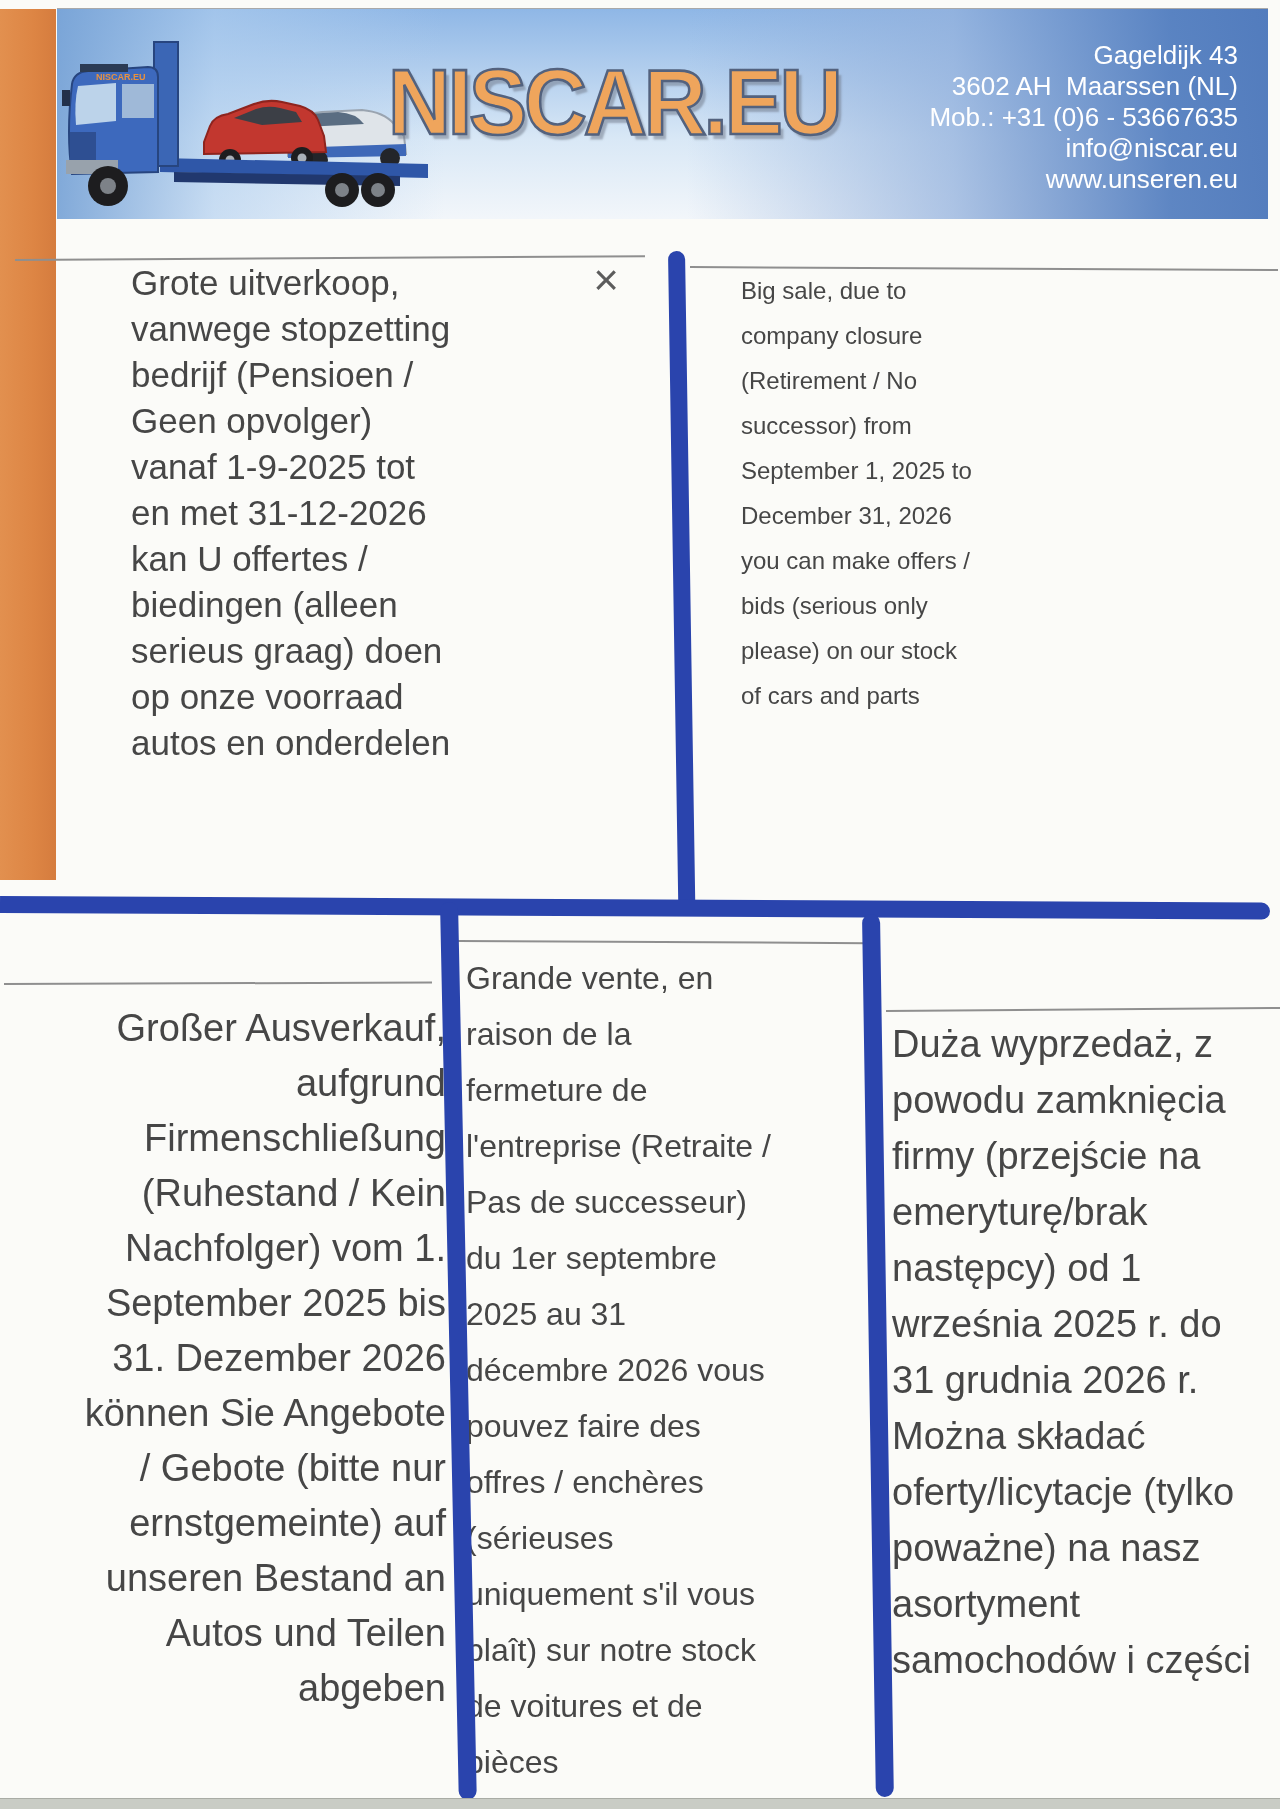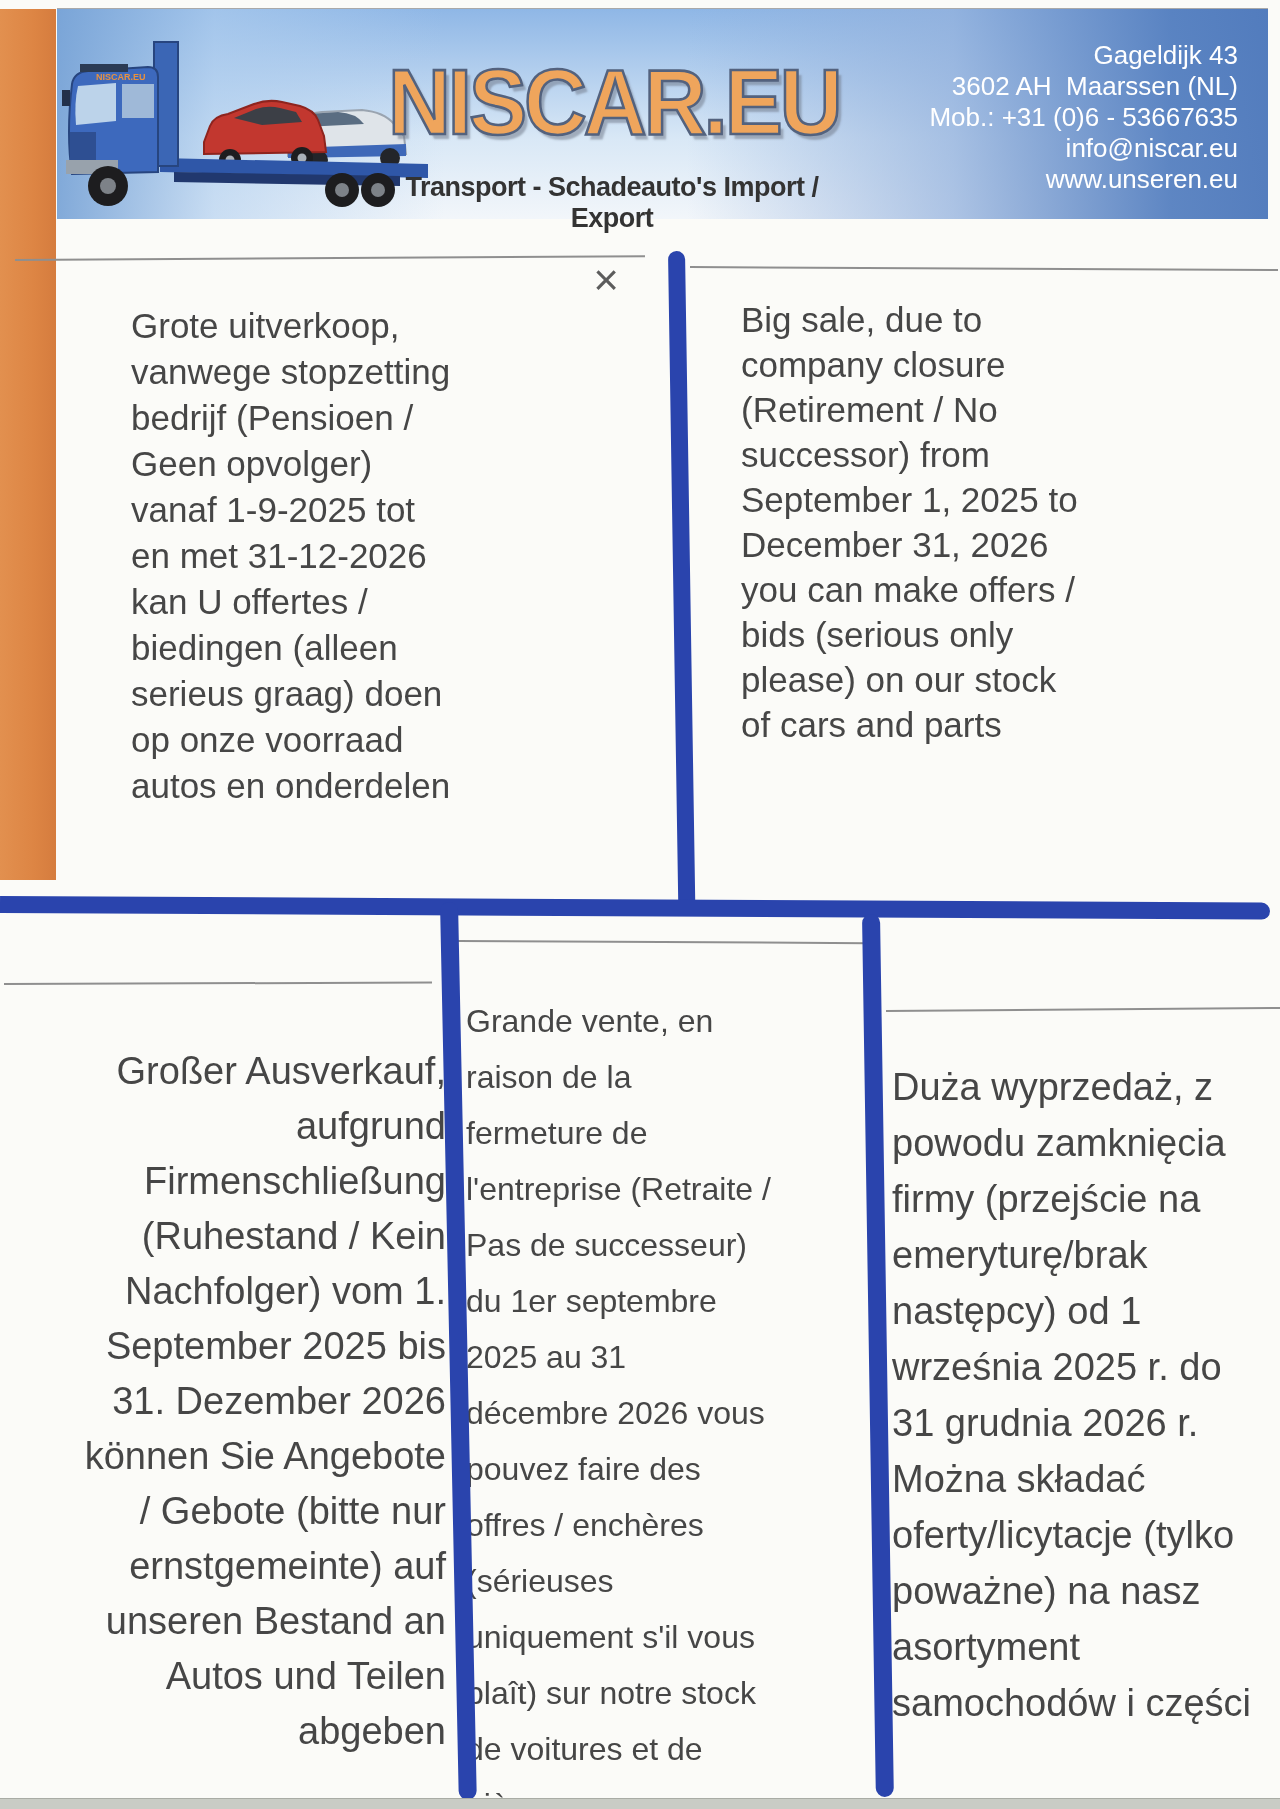--- a/index.html
+++ b/index.html
@@ -41,23 +41,23 @@
     color:#fff;font-weight:400;font-size:26px;line-height:31px;
   }
   .contact-line{white-space:pre;}
   
   .close-x{
     position:absolute;left:584px;top:258px;width:44px;height:44px;
     font-size:44px;line-height:44px;color:#5c5c5c;text-align:center;
     font-weight:400;cursor:pointer;
   }
   
-  .notice{position:absolute;white-space:pre-line;color:#464646;margin-top:43px;}
+  .notice{position:absolute;white-space:pre-line;color:#464646;}
   .notice-nl{left:131px;top:260px;width:492px;font-size:35px;line-height:46px;}
-  .notice-en{left:741px;top:254px;width:505px;font-size:35px;line-height:45px;}
+  .notice-en{left:741px;top:268px;width:505px;font-size:24px;line-height:45px;}
   .notice-de{left:8px;top:1001px;width:438px;font-size:38px;line-height:55px;text-align:right;}
   .notice-fr{left:466px;top:950px;width:474px;font-size:32px;line-height:56px;}
   .notice-pl{left:892px;top:1016px;width:430px;font-size:38px;line-height:56px;}
   
   .hairline{position:absolute;height:2px;background:#8f8f8f;transform-origin:left center;}
   .hl-nl{left:15px;top:259px;width:630px;transform:rotate(-0.35deg);}
   .hl-en{left:690px;top:266px;width:588px;transform:rotate(0.3deg);}
   .hl-de{left:4px;top:983px;width:428px;transform:rotate(-0.2deg);}
   .hl-fr{left:458px;top:940px;width:410px;transform:rotate(0.3deg);}
   .hl-pl{left:886px;top:1010px;width:394px;transform:rotate(-0.45deg);}
@@ -113,21 +113,20 @@
     <rect x="6" y="76" width="8" height="16" fill="#22304a"></rect>
     <circle cx="52" cy="172" r="20" fill="#1d1d1f"></circle>
       <circle cx="52" cy="172" r="8" fill="#7d8288"></circle>
     <circle cx="286" cy="176" r="17" fill="#1d1d1f"></circle>
       <circle cx="286" cy="176" r="7" fill="#7d8288"></circle>
     <circle cx="322" cy="176" r="17" fill="#1d1d1f"></circle>
       <circle cx="322" cy="176" r="7" fill="#7d8288"></circle>
   </svg>
 
   <div class="brand">NISCAR.EU</div>
-  <div class="tagline">Transport - Schadeauto's Import / Export</div>
 
   <div class="contact">
     <div class="contact-line">Gageldijk 43</div>
     <div class="contact-line">3602 AH  Maarssen (NL)</div>
     <div class="contact-line">Mob.: +31 (0)6 - 53667635</div>
     <div class="contact-line">info@niscar.eu</div>
     <div class="contact-line">www.unseren.eu</div>
   </div>
 
   <div class="hairline hl-nl"></div>

